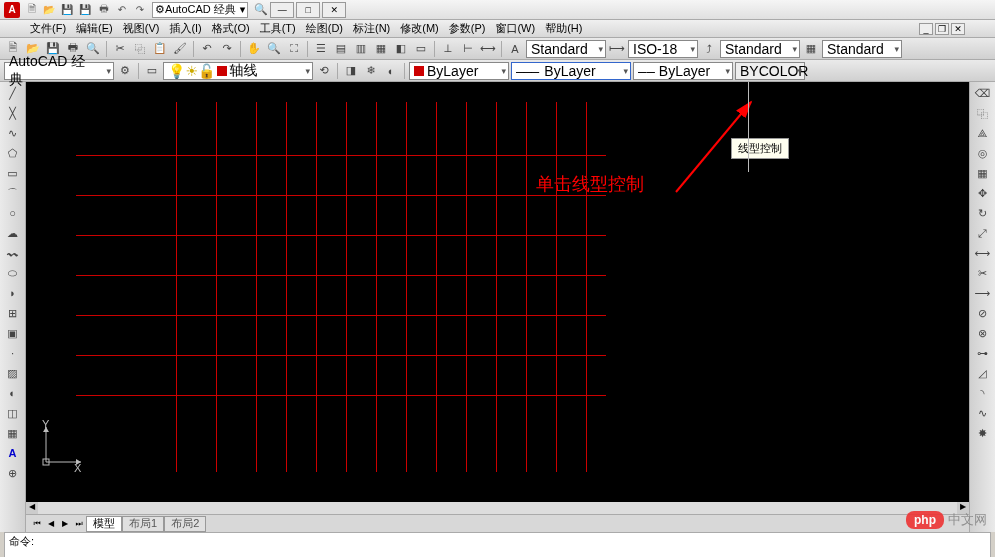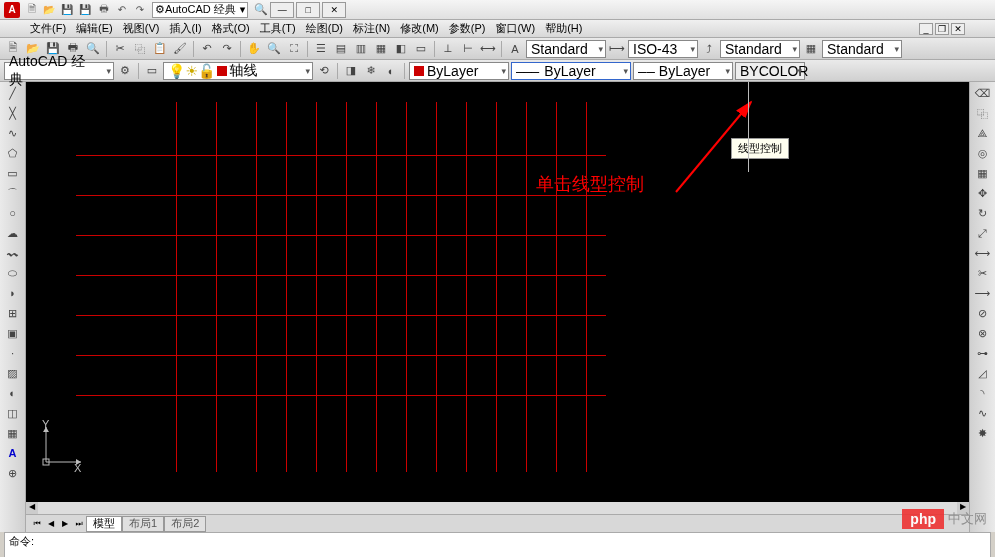--- a/index.html
+++ b/index.html
@@ -41,21 +41,21 @@
 .tooltip-box { position: absolute; background: #fffff0; border: 1px solid #999; padding: 2px 6px; font-size: 11px; color: #000; }
 
 .tab-strip { height: 18px; background: #d8d8d8; display: flex; align-items: center; padding: 0 4px; gap: 0; font-size: 11px; border-top: 1px solid #aaa; }
 .tab-strip .nav-btn { width: 14px; height: 14px; display: flex; align-items: center; justify-content: center; font-size: 8px; }
 .tab { padding: 0 6px; height: 16px; background: #fff; border: 1px solid #999; display: flex; align-items: center; }
 .tab.inactive { background: #e0e0e0; color: #555; }
 
 .cmd-area { height: 36px; background: #fff; border: 1px solid #aaa; margin: 0px 4px 0 4px; font-family: Consolas, monospace; font-size: 11px; padding: 1px 4px; color: #000; overflow: hidden; }
 
 .watermark { position: absolute; right: 8px; bottom: 28px; display:flex; align-items:center; gap:4px; opacity:.9; }
-.watermark .logo { background:#e33; color:#fff; border-radius:0; padding:2px 8px; font-weight:bold; font-size:14px; }
+.watermark .logo { background:#e33; color:#fff; border-radius:8px; padding:2px 8px; font-weight:bold; font-size:12px; }
 .watermark .txt { color:#888; font-size:13px; }
 
 svg.arrow { position:absolute; pointer-events:none; }
 </style>
 </head>
 <body>
 
 <div class="title-bar">
   <div class="app-logo">A</div>
   <div class="qat">
@@ -129,21 +129,21 @@
   <div class="tb-btn">⟂</div>
   <div class="tb-btn">⊢</div>
   <div class="tb-btn">⟷</div>
   <div class="tb-sep"></div>
   <div class="tb-btn">A</div>
   <div class="tb-sel" style="width:80px;">
     <span>Standard</span>
   </div>
   <div class="tb-btn">⟼</div>
   <div class="tb-sel" style="width:70px;">
-    <span>ISO-43</span>
+    <span>ISO-18</span>
   </div>
   <div class="tb-btn">⤴</div>
   <div class="tb-sel" style="width:80px;">
     <span>Standard</span>
   </div>
   <div class="tb-btn">▦</div>
   <div class="tb-sel" style="width:80px;">
     <span>Standard</span>
   </div>
 </div>

